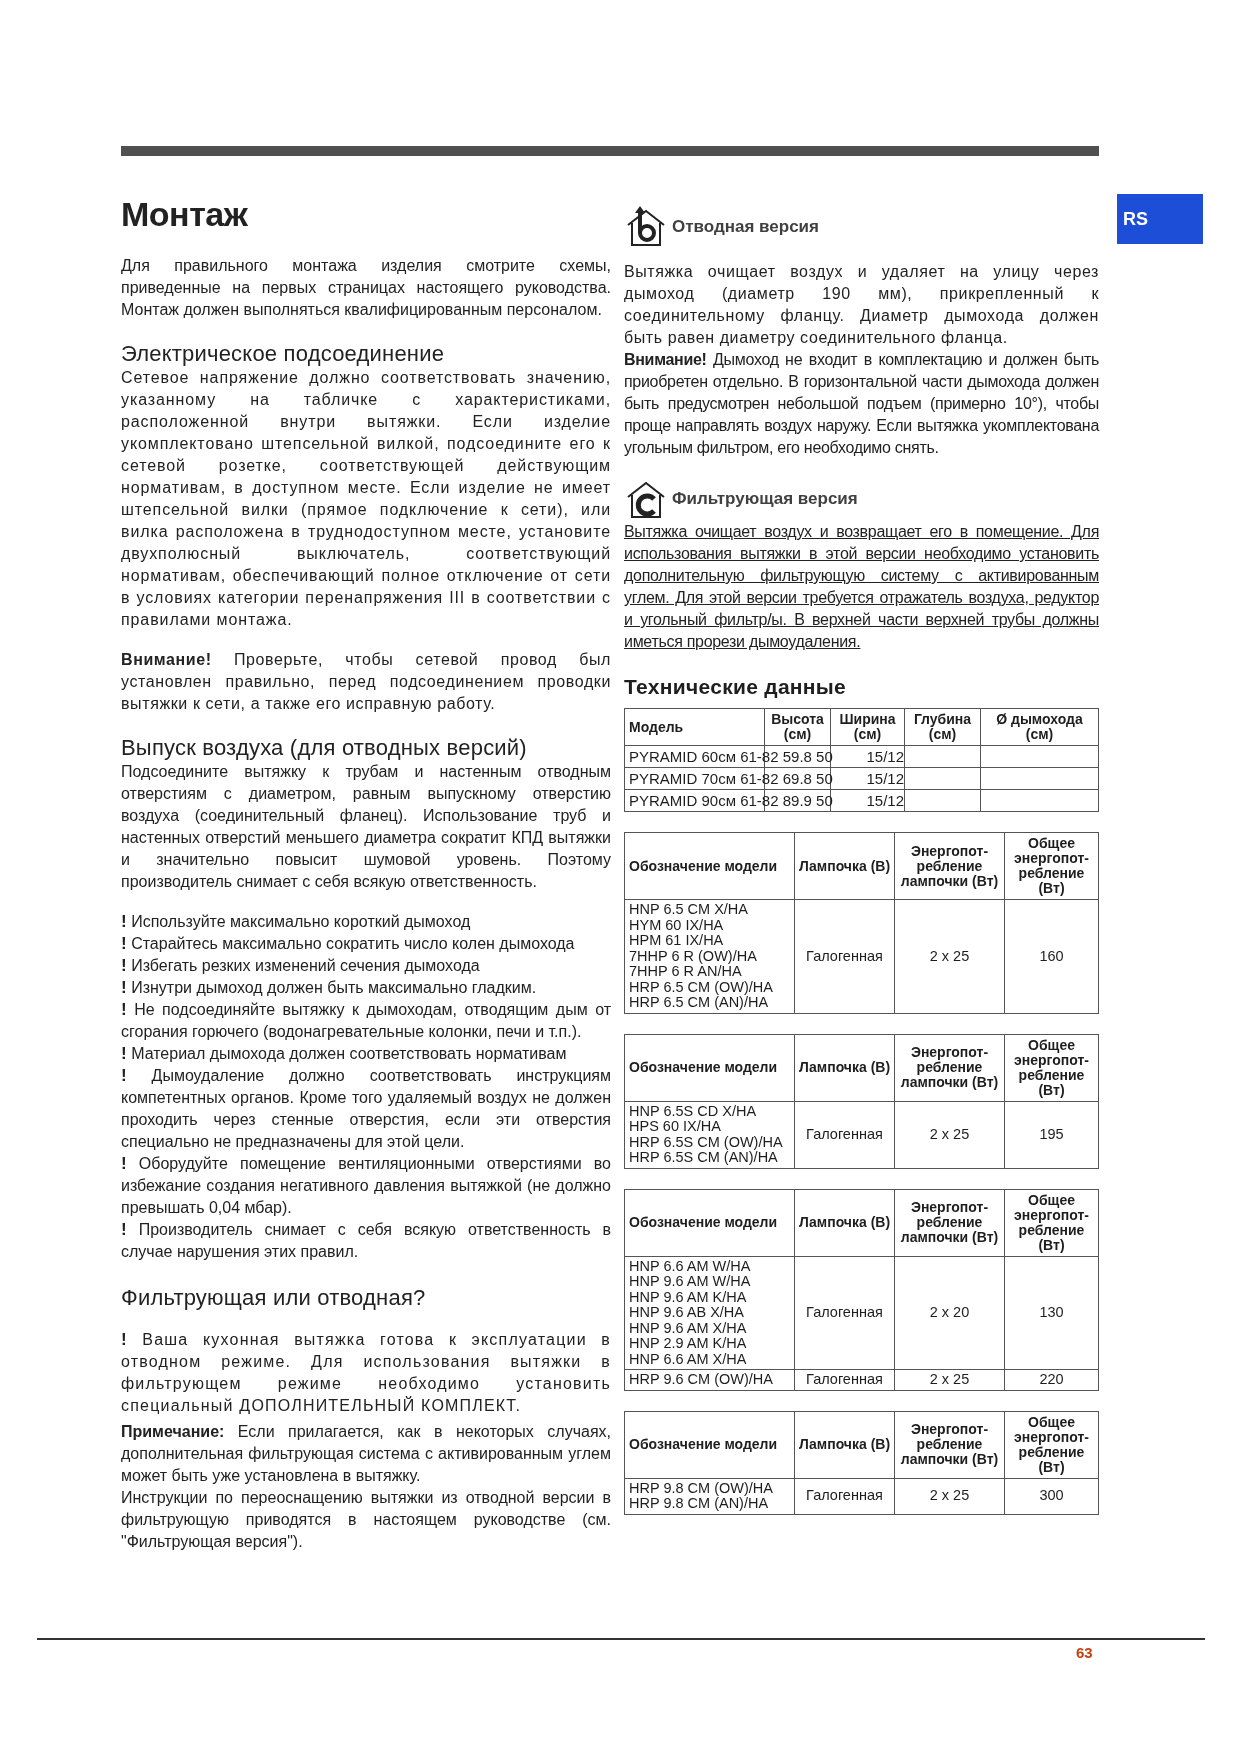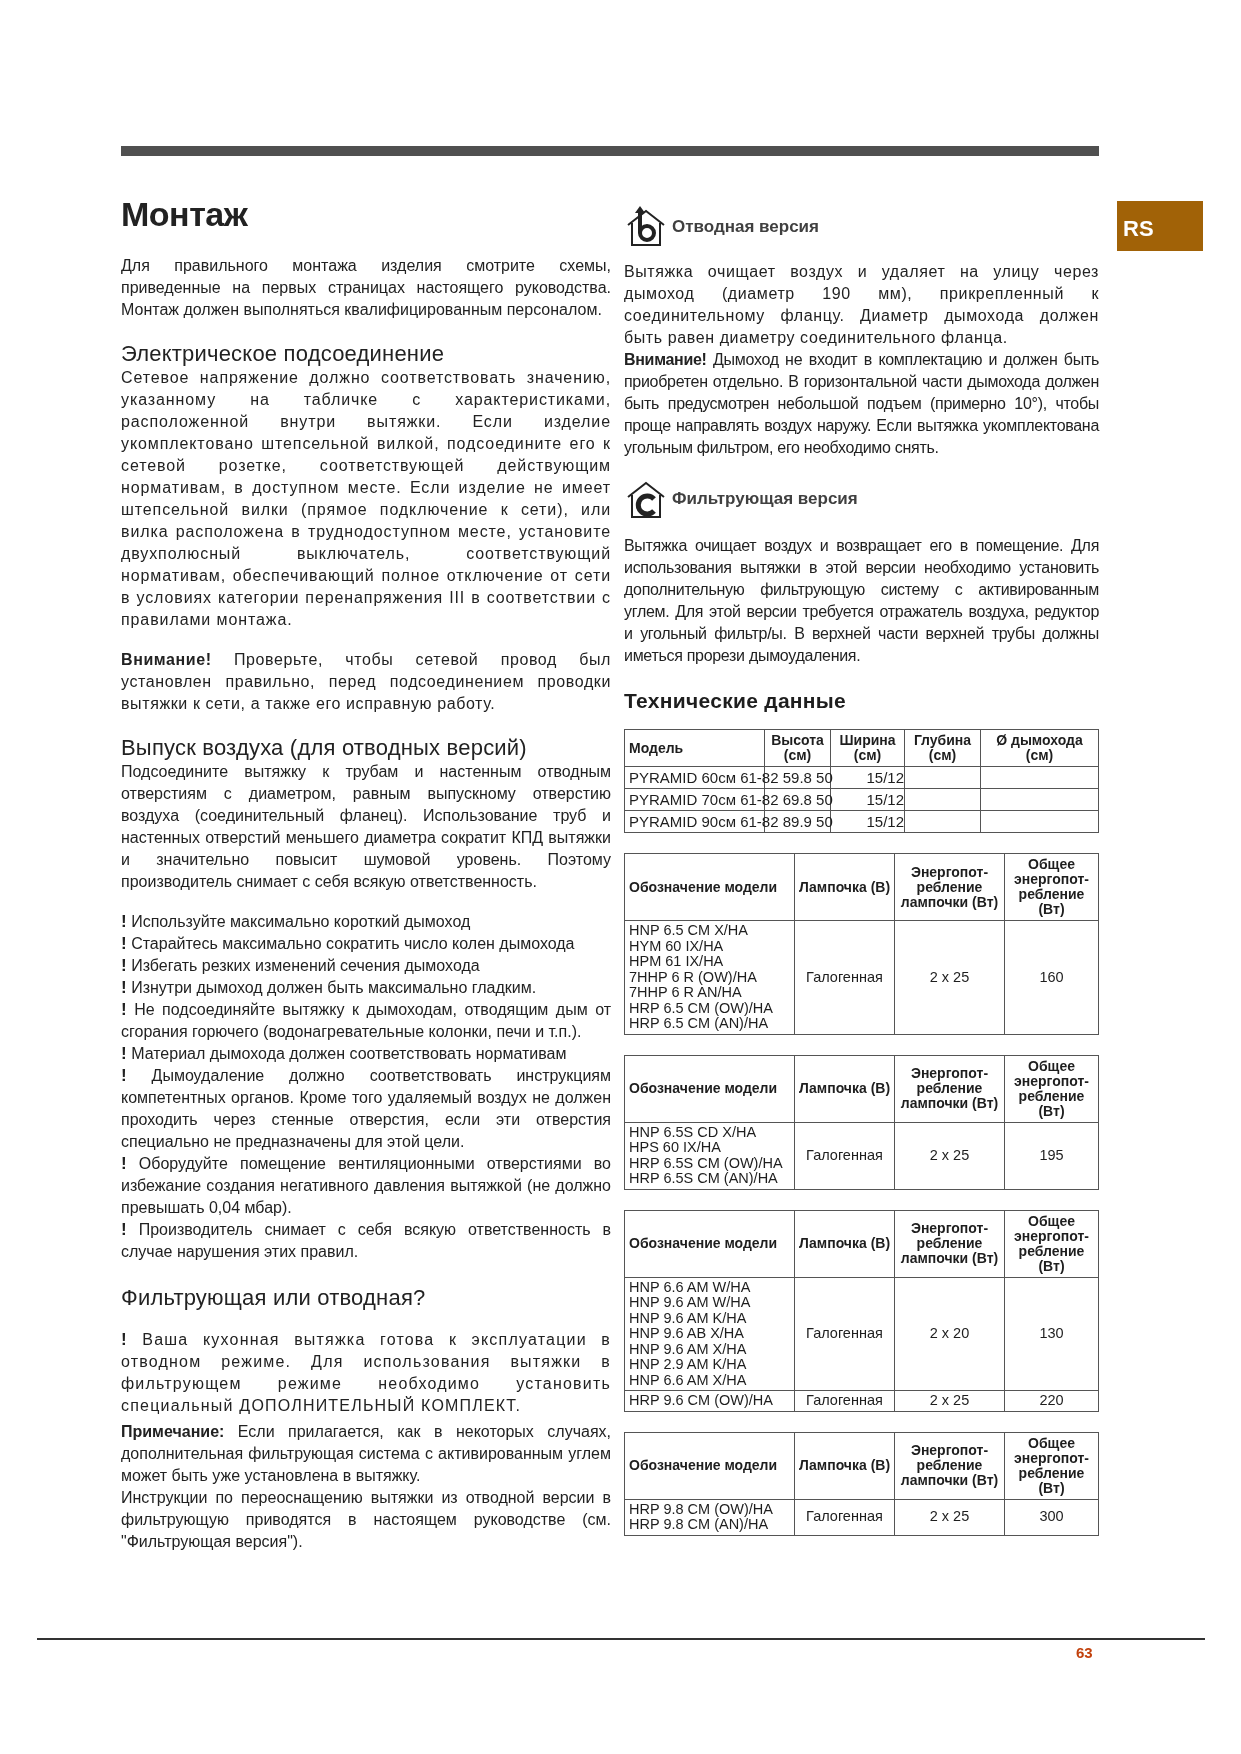--- a/index.html
+++ b/index.html
@@ -1,20 +1,20 @@
 <!DOCTYPE html>
 <html><head>
 <meta charset="utf-8">
 <style>
   * { box-sizing: border-box; margin: 0; padding: 0; }
   html, body { width: 1241px; height: 1754px; background: #ffffff; }
   body { position: relative; font-family: "Liberation Sans", sans-serif; color: #1e1e1e; overflow: hidden; }
 
   .top-bar { position: absolute; left: 121px; top: 146px; width: 978px; height: 10px; background: #505050; }
-  .lang-tab { position: absolute; left: 1117px; top: 201px; width: 86px; height: 50px; background: #a16207; color: #fff; font-weight: bold; font-size: 22px; padding: 15px 0 0 6px; }
+  .lang-tab { position: absolute; left: 1117px; top: 194px; width: 86px; height: 50px; background: #1d4ed8; color: #fff; font-weight: bold; font-size: 18px; padding: 15px 0 0 6px; }
 
   .col-left { position: absolute; left: 121px; top: 195px; width: 490px; }
   .col-right { position: absolute; left: 624px; top: 205px; width: 475px; }
 
   .main-title { font-size: 34px; font-weight: bold; color: #222; letter-spacing: -0.5px; position: relative; height: 40px; }
   .title-underline { position: absolute; left: 0; top: 33px; width: 476px; height: 7px; background: #bdbdbd; z-index: -1; }
   .main-title span { position: relative; }
 
   p { font-size: 16px; line-height: 22px; text-align: justify; color: #222; }
   p.spaced { letter-spacing: 1.2px; }
@@ -29,21 +29,21 @@
   .sub-head svg { width: 44px; height: 44px; }
   .sub-head .label { font-size: 17px; font-weight: bold; margin-left: 4px; color: #404040; }
 
   table { border-collapse: collapse; width: 475px; font-size: 14.5px; }
   td, th { border: 1.5px solid #555; }
   th { font-weight: bold; font-size: 14px; line-height: 15px; text-align: center; padding: 3px 2px; }
   th.left { text-align: left; padding-left: 4px; }
   td { padding: 2px 4px; line-height: 15.5px; }
   td.c { text-align: center; vertical-align: middle; }
   .tbl-gap { margin-top: 20px; }
-  .tech-title { font-size: 21px; font-weight: bold; margin-top: 22px; margin-bottom: 16px; letter-spacing: 0.3px; }
+  .tech-title { font-size: 21px; font-weight: bold; margin-top: 22px; margin-bottom: 9px; letter-spacing: 0.3px; }
   .dim-row td { font-size: 15px; padding: 2px 4px; height: 22px; }
 
   .bottom-rule { position: absolute; left: 37px; top: 1638px; width: 1168px; height: 2px; background: #333; }
   .page-num { position: absolute; left: 1076px; top: 1644px; font-size: 15px; font-weight: bold; color: #c2410c; }
 </style>
 </head>
 <body>
 
 <div class="top-bar"></div>
 <div class="lang-tab"><span>RS</span></div>
@@ -101,21 +101,21 @@
     <span class="bold">Внимание!</span><span> Дымоход не входит в комплектацию и должен быть приобретен отдельно. В горизонтальной части дымохода должен быть предусмотрен небольшой подъем (примерно 10°), чтобы проще направлять воздух наружу. Если вытяжка укомплектована угольным фильтром, его необходимо снять.</span>
   </p>
 
   <div class="sub-head" style="margin-top:18px;">
     <svg viewBox="0 0 44 44">
       <path d="M4 20 L22 6 L40 20 M8 18 V40 H36 V18" fill="none" stroke="#222" stroke-width="2"></path>
       <path d="M30 22 A9 9 0 1 0 30 34" fill="none" stroke="#222" stroke-width="5"></path>
     </svg>
     <span class="label">Фильтрующая версия</span>
   </div>
-  <p style="margin-top:14px; letter-spacing:-0.3px;">Вытяжка очищает воздух и возвращает его в помещение. Для использования вытяжки в этой версии необходимо установить дополнительную фильтрующую систему с активированным углем. Для этой версии требуется отражатель воздуха, редуктор и угольный фильтр/ы. В верхней части верхней трубы должны иметься прорези дымоудаления.</p>
+  <p style="letter-spacing:-0.3px;text-decoration:underline;">Вытяжка очищает воздух и возвращает его в помещение. Для использования вытяжки в этой версии необходимо установить дополнительную фильтрующую систему с активированным углем. Для этой версии требуется отражатель воздуха, редуктор и угольный фильтр/ы. В верхней части верхней трубы должны иметься прорези дымоудаления.</p>
 
   <div class="tech-title">Технические данные</div>
 
   <table>
     <thead>
       <tr>
         <th class="left" style="width:140px;">Модель</th>
         <th style="width:66px;">Высота (см)</th>
         <th style="width:74px;">Ширина (см)</th>
         <th style="width:76px;">Глубина (см)</th>

